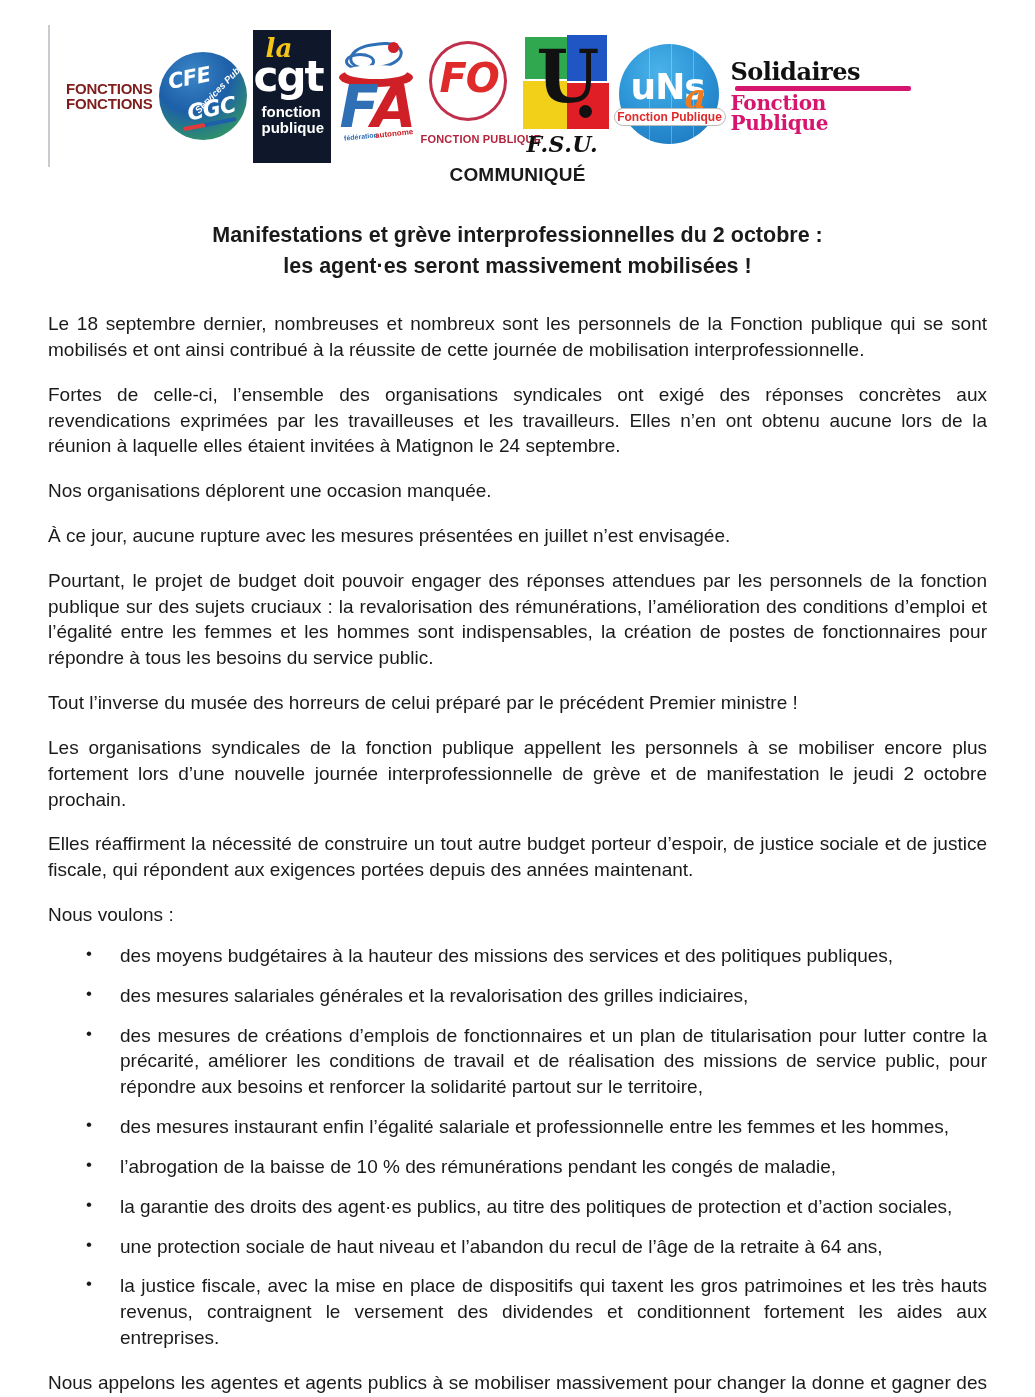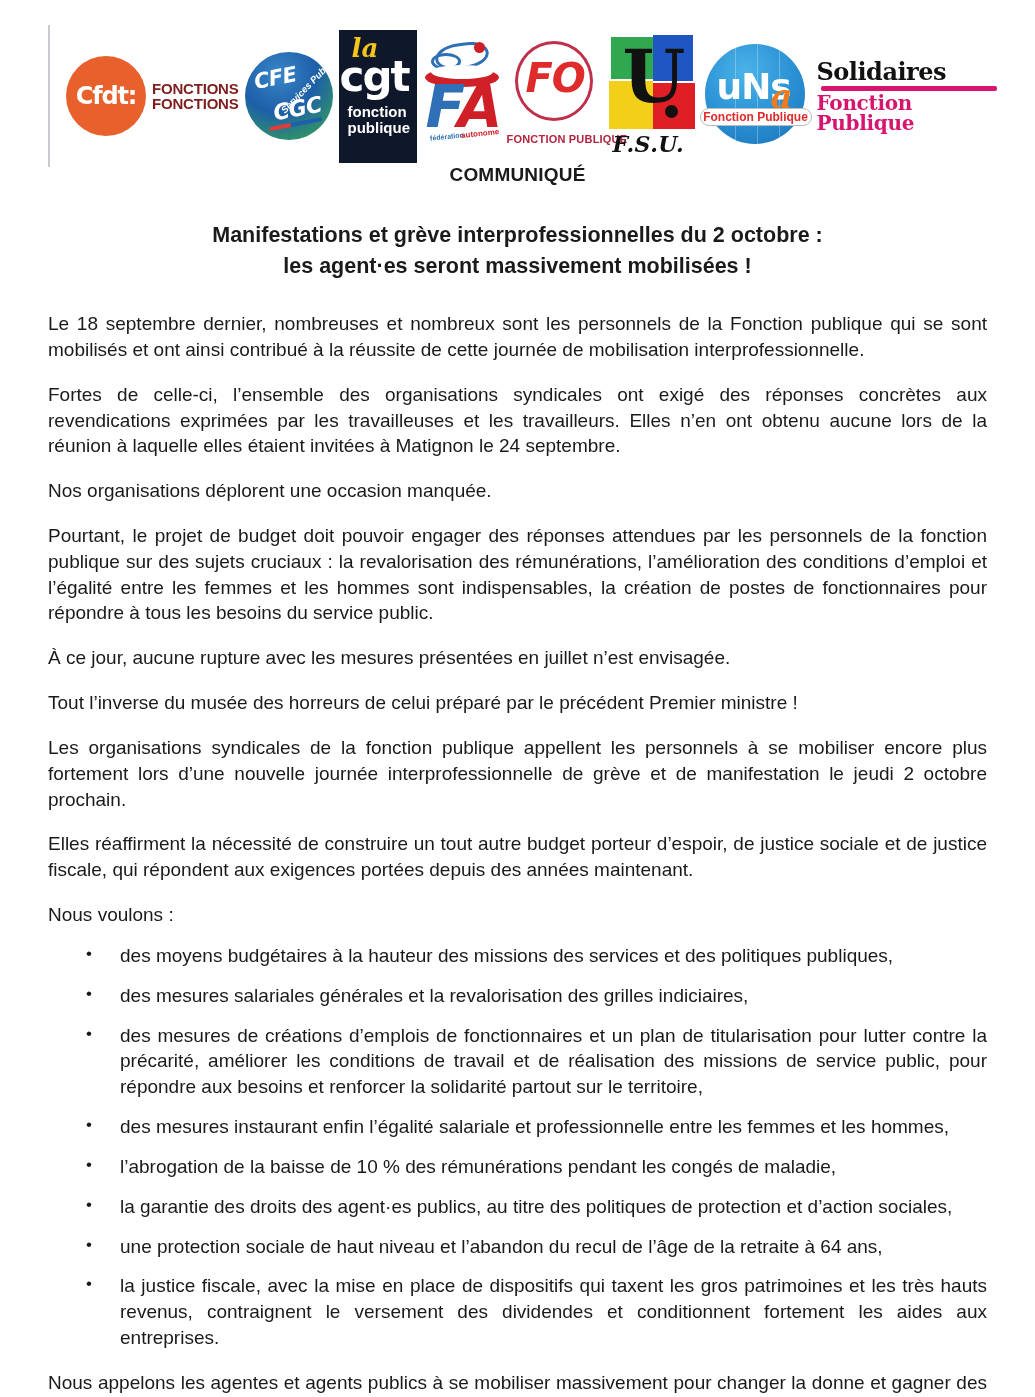--- a/index.html
+++ b/index.html
@@ -238,23 +238,20 @@
 </style>
 </head>
 <body>
 
 <div class="page">
 
   <div class="logo-bar">
     <div class="logo-divider"></div>
 
     <div class="logo cfdt">
-      <div class="cfdt-circle">
-        <span class="cfdt-word">Cfdt:</span>
-      </div>
       <div class="cfdt-sub">
         <div>FONCTIONS</div>
         <div>FONCTIONS</div>
       </div>
     </div>
 
     <div class="logo cfecgc">
       <span class="cfe">CFE</span>
       <span class="sp">Services Publics</span>
       <span class="cgc">CGC</span>
@@ -320,22 +317,22 @@
 
   <div class="headline">
     <div>Manifestations et grève interprofessionnelles du 2 octobre :</div>
     <div>les agent·es seront massivement mobilisées !</div>
   </div>
 
   <div class="body">
     <p class="para">Le 18 septembre dernier, nombreuses et nombreux sont les personnels de la Fonction publique qui se sont mobilisés et ont ainsi contribué à la réussite de cette journée de mobilisation interprofessionnelle.</p>
     <p class="para">Fortes de celle-ci, l’ensemble des organisations syndicales ont exigé des réponses concrètes aux revendications exprimées par les travailleuses et les travailleurs. Elles n’en ont obtenu aucune lors de la réunion à laquelle elles étaient invitées à Matignon le 24 septembre.</p>
     <p class="para">Nos organisations déplorent une occasion manquée.</p>
+    <p class="para">À ce jour, aucune rupture avec les mesures présentées en juillet n’est envisagée.</p>
     <p class="para">Pourtant, le projet de budget doit pouvoir engager des réponses attendues par les personnels de la fonction publique sur des sujets cruciaux : la revalorisation des rémunérations, l’amélioration des conditions d’emploi et l’égalité entre les femmes et les hommes sont indispensables, la création de postes de fonctionnaires pour répondre à tous les besoins du service public.</p>
-    <p class="para">À ce jour, aucune rupture avec les mesures présentées en juillet n’est envisagée.</p>
     <p class="para">Tout l’inverse du musée des horreurs de celui préparé par le précédent Premier ministre !</p>
     <p class="para">Les organisations syndicales de la fonction publique appellent les personnels à se mobiliser encore plus fortement lors d’une nouvelle journée interprofessionnelle de grève et de manifestation le jeudi 2 octobre prochain.</p>
     <p class="para">Elles réaffirment la nécessité de construire un tout autre budget porteur d’espoir, de justice sociale et de justice fiscale, qui répondent aux exigences portées depuis des années maintenant.</p>
     <p class="para">Nous voulons :</p>
 
     <ul class="wants">
       <li>des moyens budgétaires à la hauteur des missions des services et des politiques publiques,</li>
       <li>des mesures salariales générales et la revalorisation des grilles indiciaires,</li>
       <li>des mesures de créations d’emplois de fonctionnaires et un plan de titularisation pour lutter contre la précarité, améliorer les conditions de travail et de réalisation des missions de service public, pour répondre aux besoins et renforcer la solidarité partout sur le territoire,</li>
       <li>des mesures instaurant enfin l’égalité salariale et professionnelle entre les femmes et les hommes,</li>

